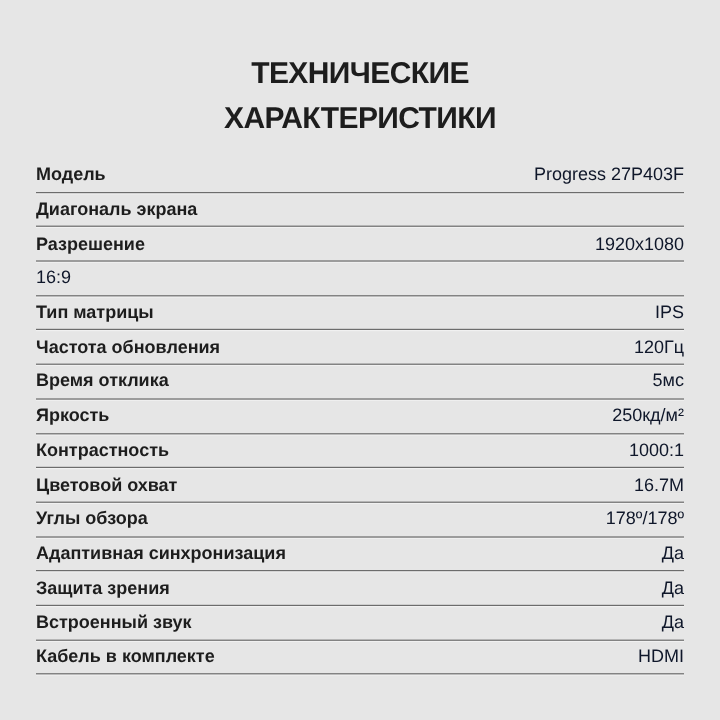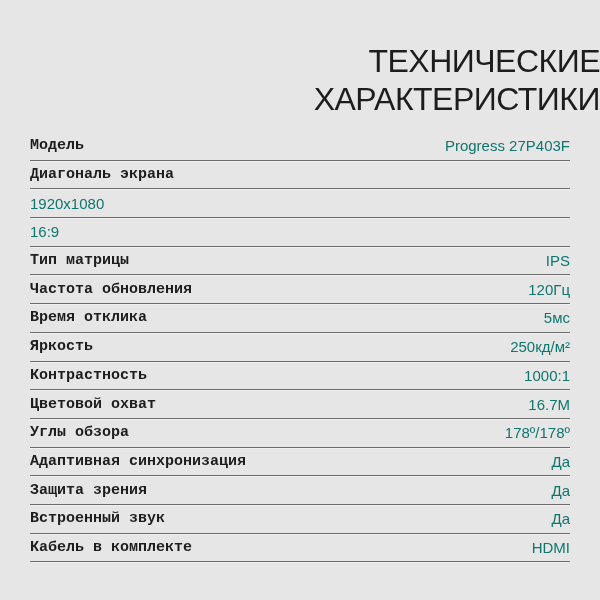--- a/index.html
+++ b/index.html
@@ -11,67 +11,67 @@
   html,body{width:600px;height:600px;}
   body{
     background:var(--bg);
     font-family:"Liberation Sans", sans-serif;
     color:var(--text);
     overflow:hidden;
   }
   .page{width:600px;height:600px;}
   .title{
     margin-top:42px;
-    text-align:right;
-    font-size:32px;
+    text-align:center;
+    font-size:25px;
     line-height:38px;
-    font-weight:normal;
+    font-weight:bold;
     letter-spacing:-0.5px;
     color:var(--text);
   }
   .spec-table{
     margin:14px 30px 0 30px;
   }
   .spec-row{
     height:28.7px;
     display:flex;
     justify-content:space-between;
     align-items:center;
     border-bottom:1px solid var(--divider);
     box-shadow:0 1px 0 rgba(255,255,255,0.45);
   }
   .spec-label{
     font-size:15px;
     font-weight:bold;
     white-space:nowrap;
-    font-family:Liberation Mono, monospace;
   }
   .spec-value{
     font-size:15px;
     font-weight:normal;
     white-space:nowrap;
-    color:#0f766e;
+    color:#0f172a;
   }
 </style>
 </head>
 <body>
 
 <div class="page">
   <h1 class="title"><span>ТЕХНИЧЕСКИЕ</span><br><span>ХАРАКТЕРИСТИКИ</span></h1>
   <div class="spec-table">
   <div class="spec-row">
     <span class="spec-label">Модель</span>
     <span class="spec-value">Progress 27P403F</span>
   </div>
 
   <div class="spec-row">
     <span class="spec-label">Диагональ экрана</span>
   </div>
 
   <div class="spec-row">
+    <span class="spec-label">Разрешение</span>
     <span class="spec-value">1920x1080</span>
   </div>
 
   <div class="spec-row">
     <span class="spec-value">16:9</span>
   </div>
 
   <div class="spec-row">
     <span class="spec-label">Тип матрицы</span>
     <span class="spec-value">IPS</span>

